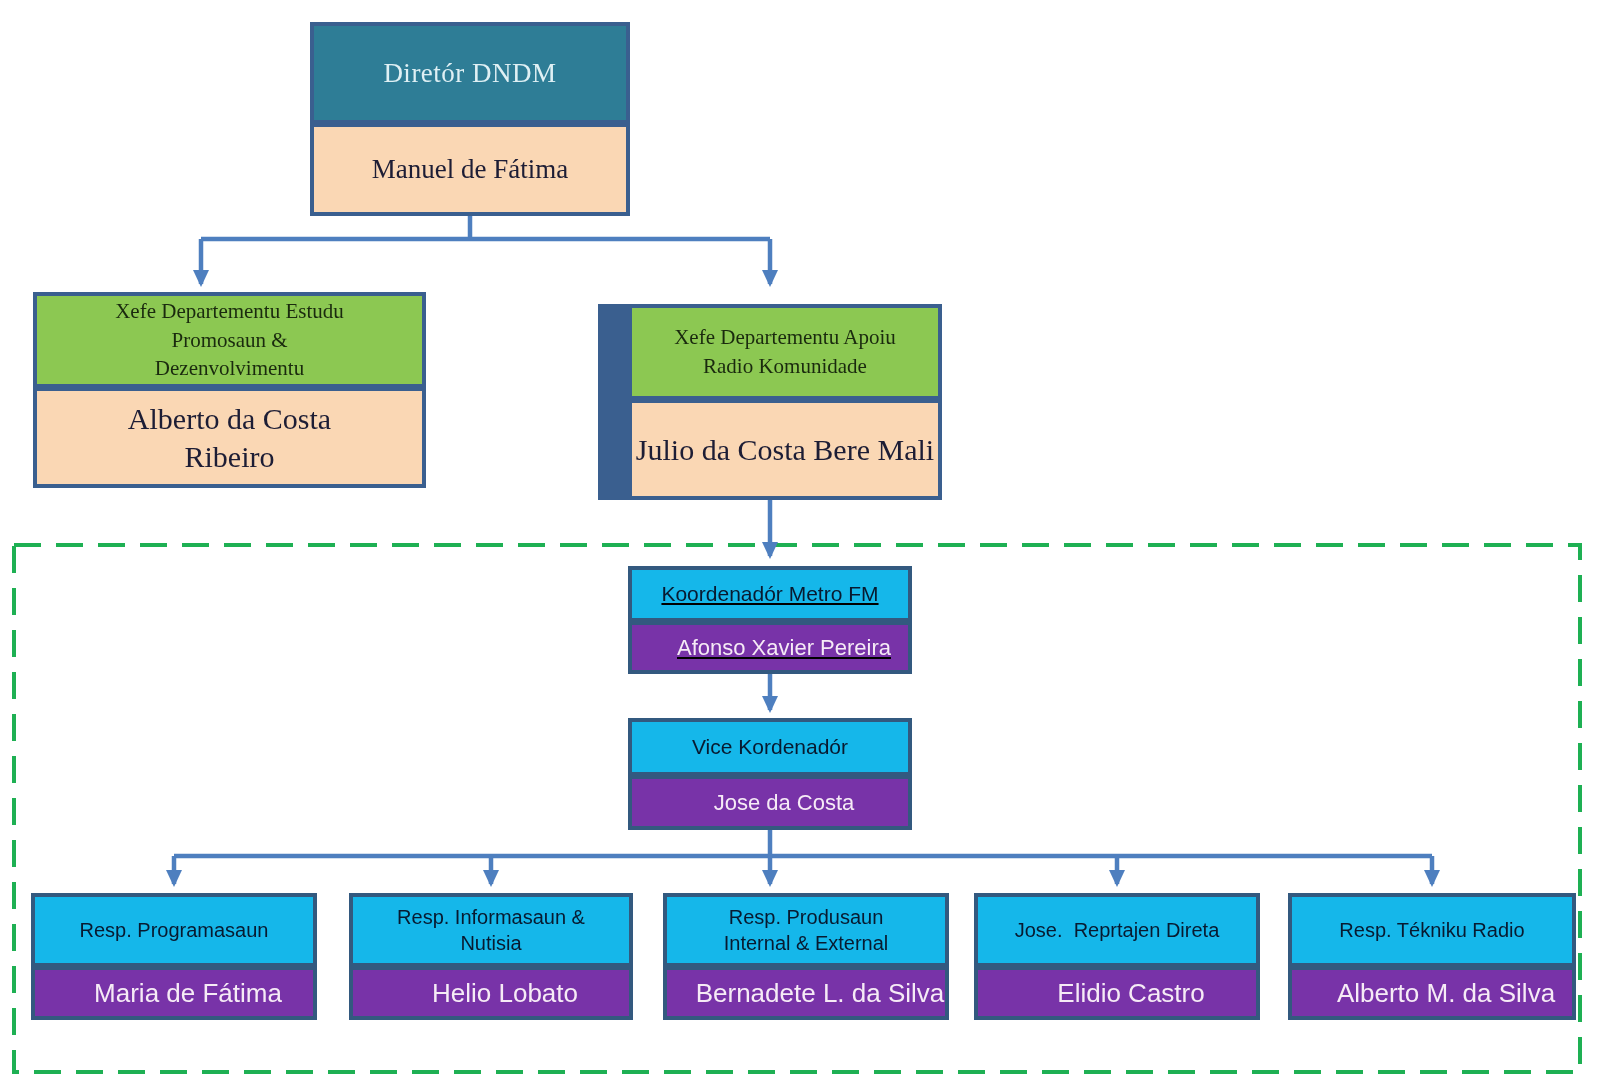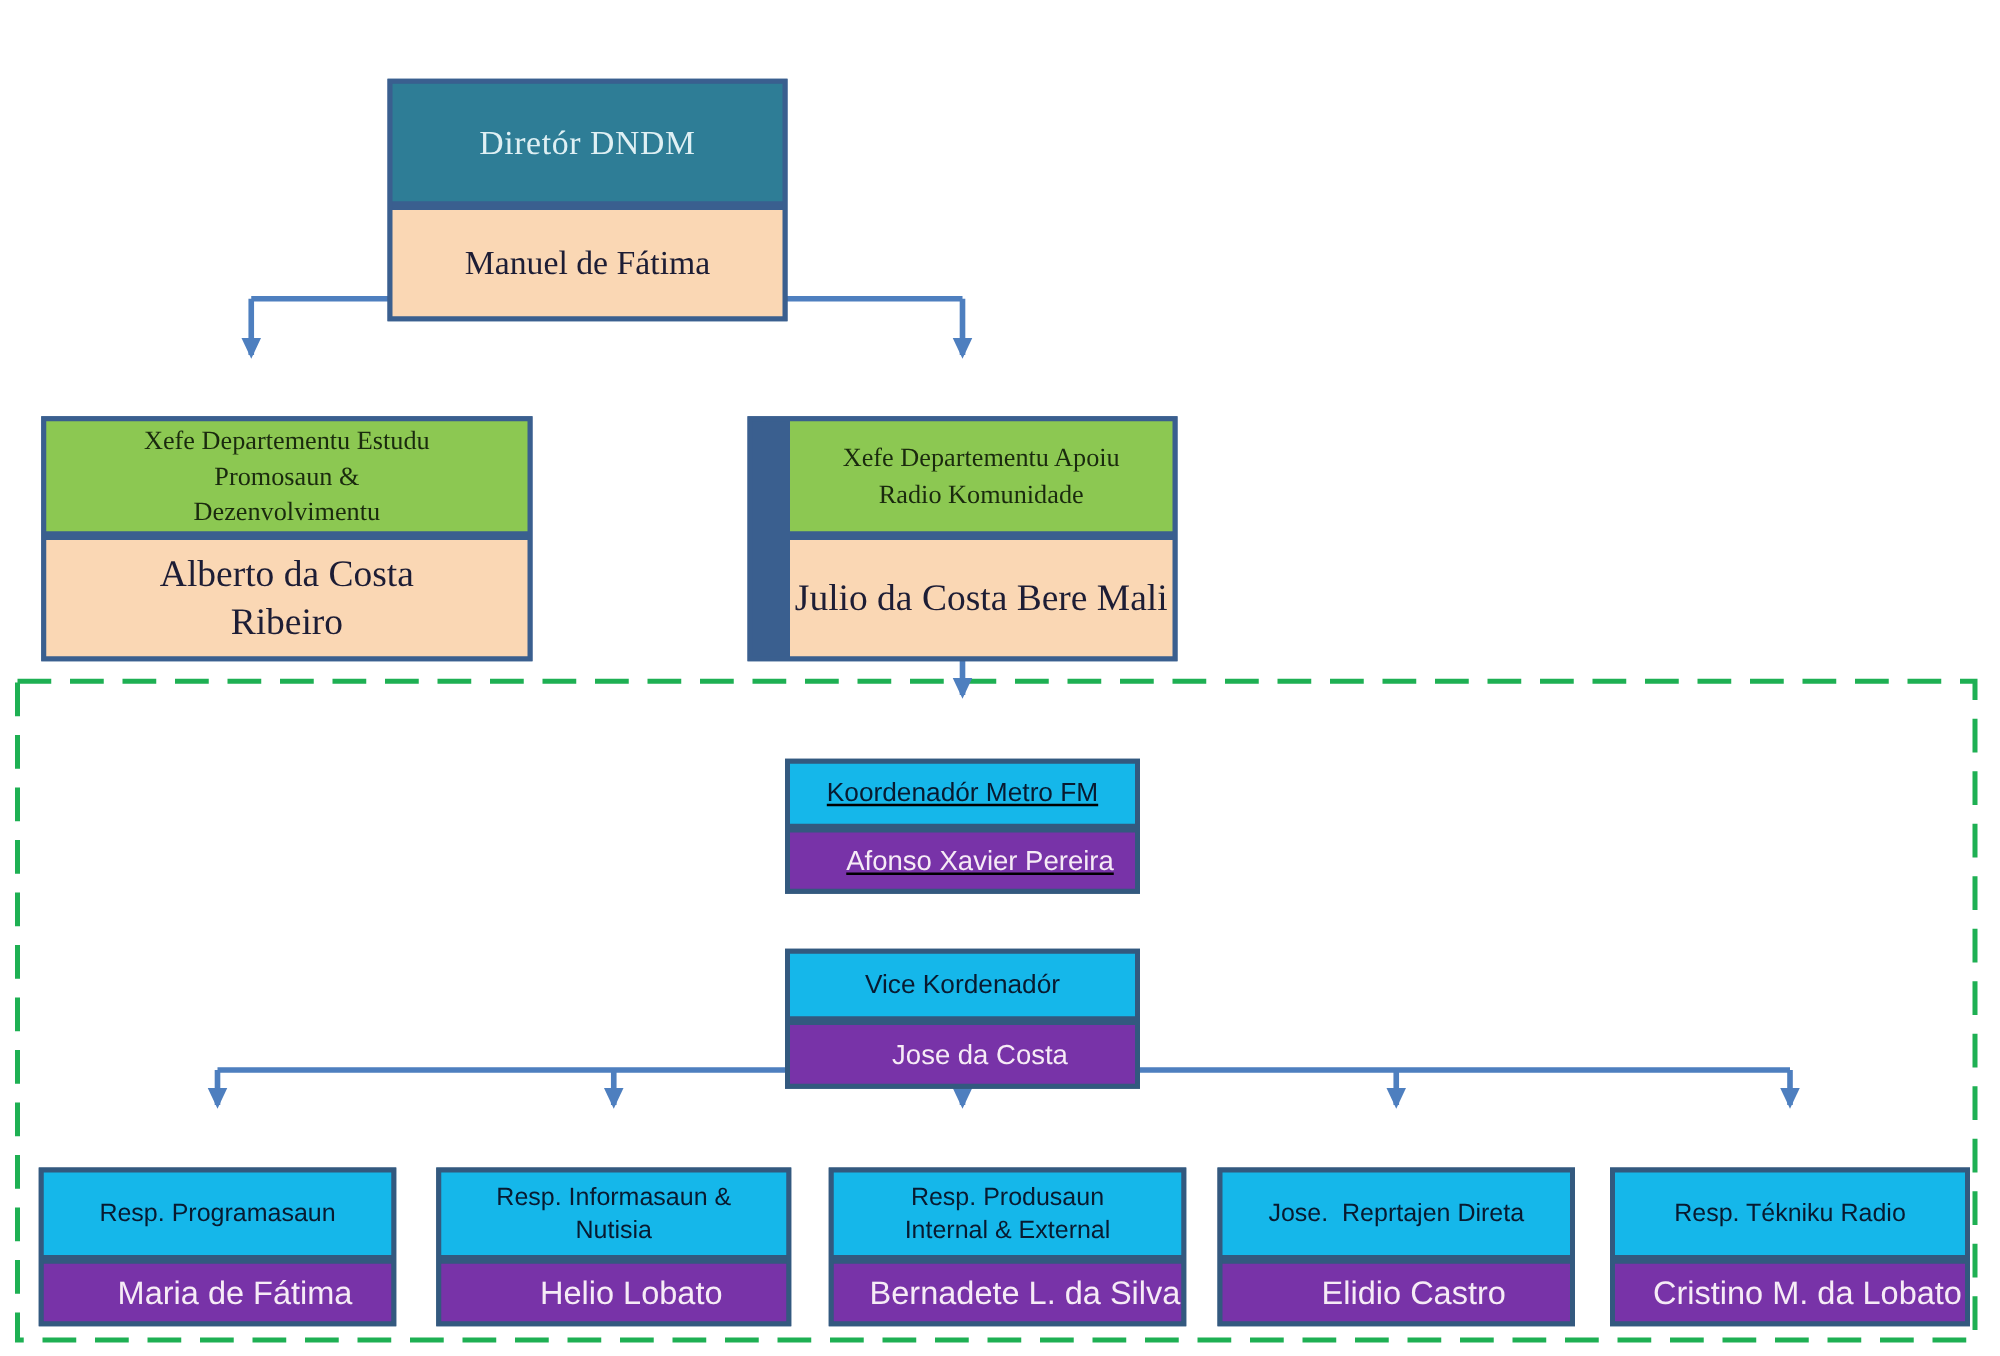--- a/index.html
+++ b/index.html
@@ -17,21 +17,20 @@
   .wire  { stroke:var(--connector,#4E7FBF); stroke-width:4.5; fill:none; }
   .dash-rect { fill:none; stroke:var(--dashed_border,#1EB053); stroke-width:4; stroke-dasharray:27 15; }
 
   
   .node {
     position:absolute;
     border:4px solid var(--border,#3A5F8F);
     background:var(--border,#3A5F8F);
     display:flex; flex-direction:column;
     row-gap:7px;
-    margin-top:41px;
   }
   .node.dark-border { border-color:var(--border_dark,#33597F); background:var(--border_dark,#33597F); }
   .sec {
     display:flex; align-items:center; justify-content:center;
     text-align:center; overflow:hidden;
   }
   .sec .txt { display:inline-block; }
   .body { flex:1 1 auto; }
 
   .serif { font-family:"Liberation Serif", serif; }
@@ -42,21 +41,21 @@
   .hd-cyan   { background:var(--cyan,#15B7EA); }
   .bd-peach  { background:var(--peach,#FAD7B4); }
   .bd-purple { background:var(--purple,#7833A8);padding-left:28px; }
 
   
   #node-director    { left:310px; top:22px;  width:320px; height:194px; }
   #node-director .hd-teal .txt { font-size:27px; color:var(--text_on_teal,#DFF0F4); letter-spacing:.5px; }
   #node-director .bd-peach .txt { font-size:27px; color:var(--text_dark,#1D1D35); }
 
   #node-dept-estudu { left:33px;  top:292px; width:393px; height:196px; }
-  #node-dept-apoiu  { left:598px; top:292px; width:344px; height:196px;padding-left:30px; }
+  #node-dept-apoiu  { left:598px; top:304px; width:344px; height:196px;padding-left:30px; }
   .dept .hd-green .txt { font-size:21px; line-height:1.38; color:var(--text_on_green,#1A2A0E); max-width:262px; }
   .dept .bd-peach .txt { font-size:30px; line-height:1.25; color:var(--text_dark,#1D1D35); }
   #node-dept-estudu .bd-peach .txt { max-width:255px; }
   #node-dept-apoiu  .bd-peach .txt { max-width:300px; }
 
   #node-metro { left:628px; top:566px; width:284px; height:108px;text-decoration:underline; }
   #node-metro .hd-cyan { flex:0 0 48px; }
   #node-vice  { left:628px; top:718px; width:284px; height:112px; }
   #node-vice .hd-cyan { flex:0 0 50px; }
   .mid .hd-cyan .txt  { font-size:21px; color:var(--text_on_cyan,#081A30); white-space:pre-wrap; }
@@ -182,17 +181,17 @@
     <div class="sec body bd-purple">
       <span class="txt">Elidio Castro</span>
     </div>
   </div>
 
   <div class="node dark-border resp-node" id="node-resp-4">
     <div class="sec hd-cyan">
       <span class="txt">Resp. Tékniku Radio</span>
     </div>
     <div class="sec body bd-purple">
-      <span class="txt">Cristino M. da Lobato</span>
+      <span class="txt">Alberto M. da Silva</span>
     </div>
   </div>
 
 </div>
 
 </body></html>

